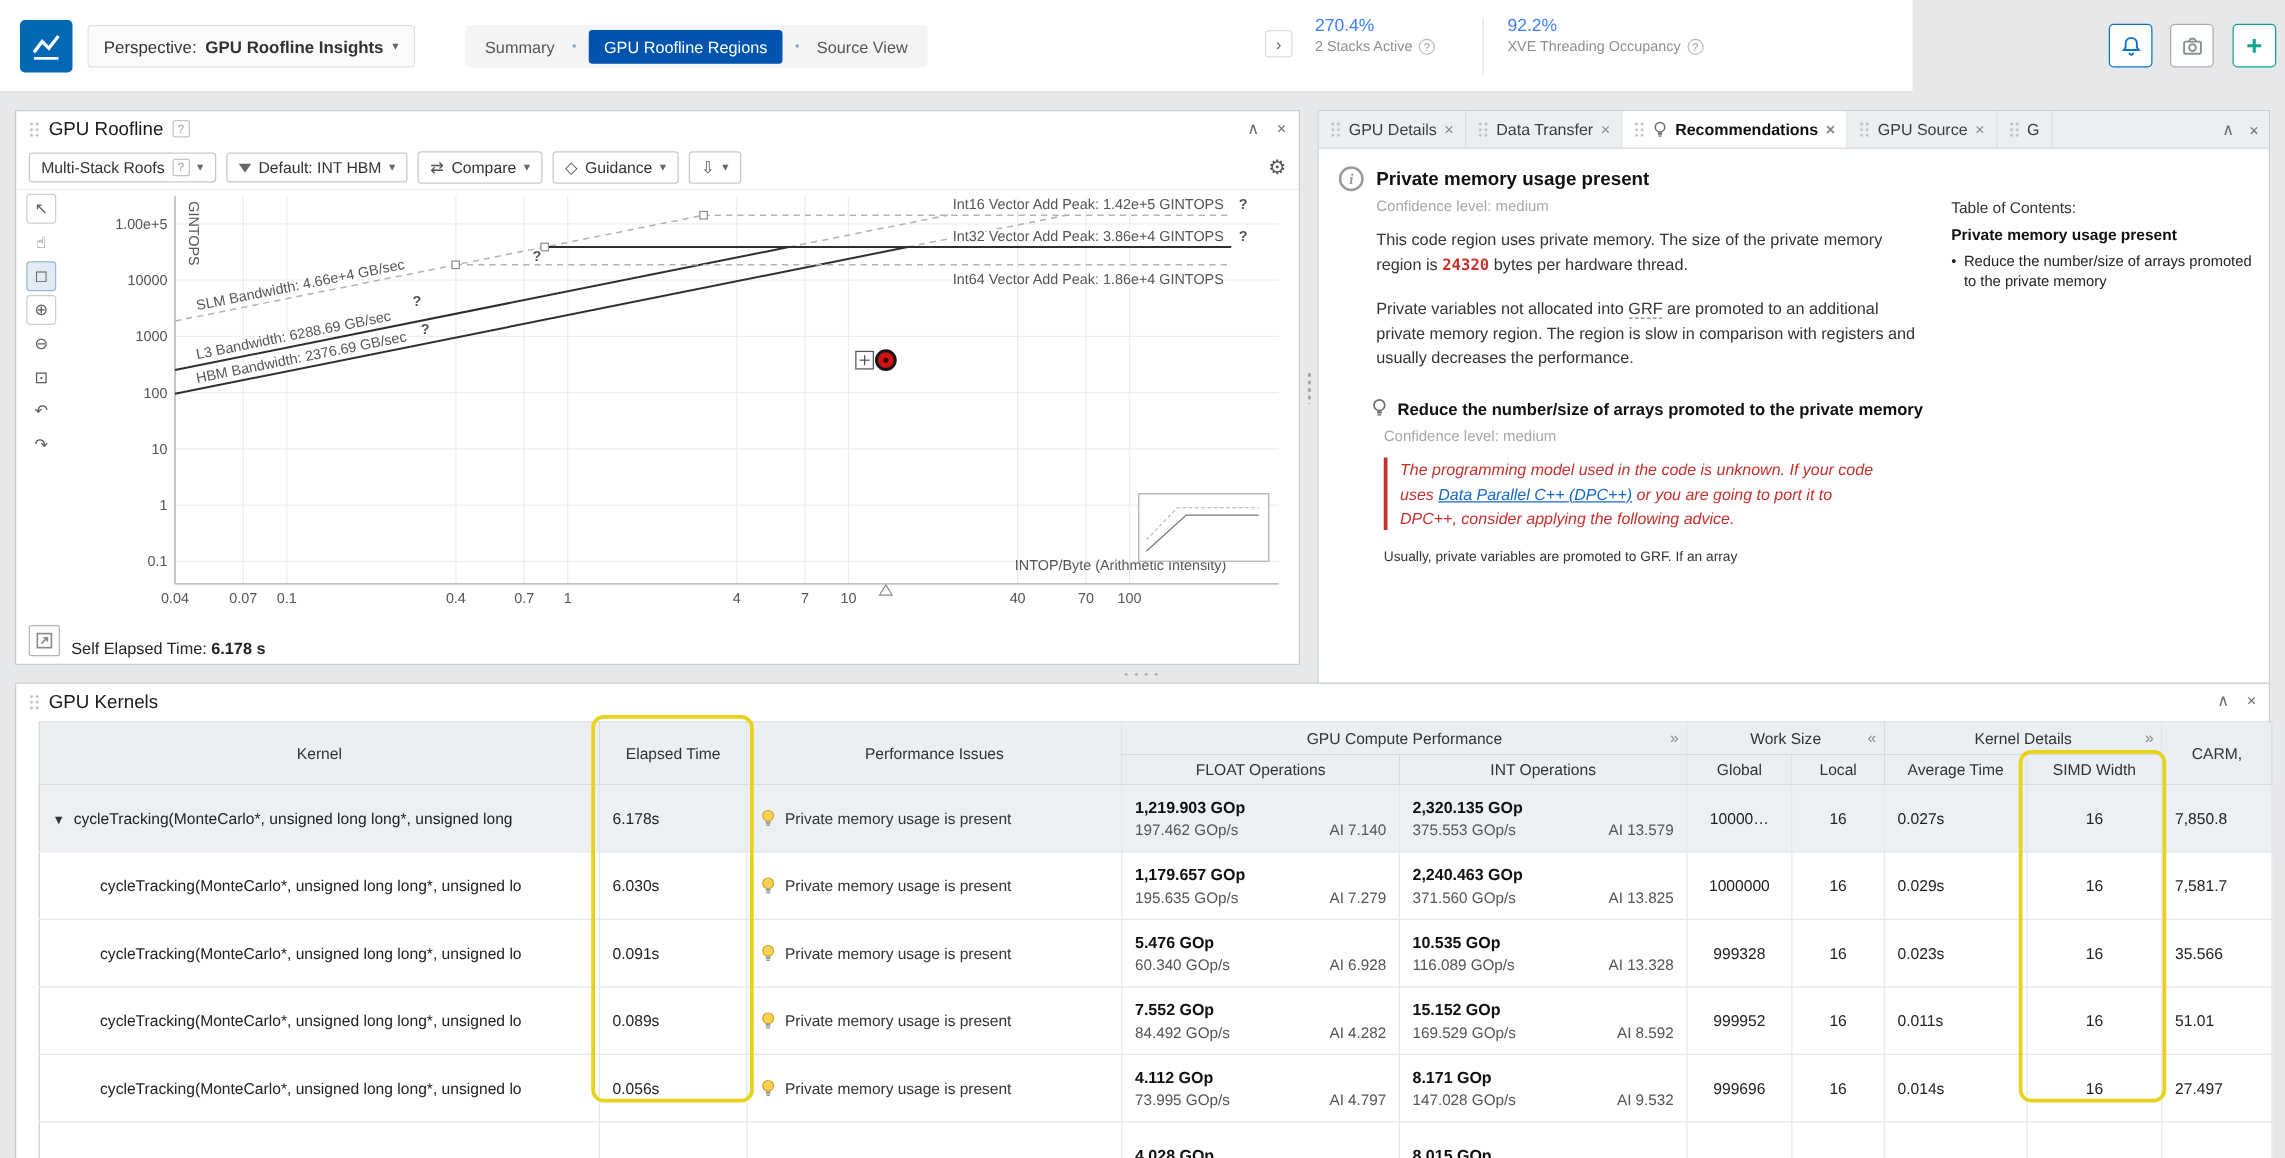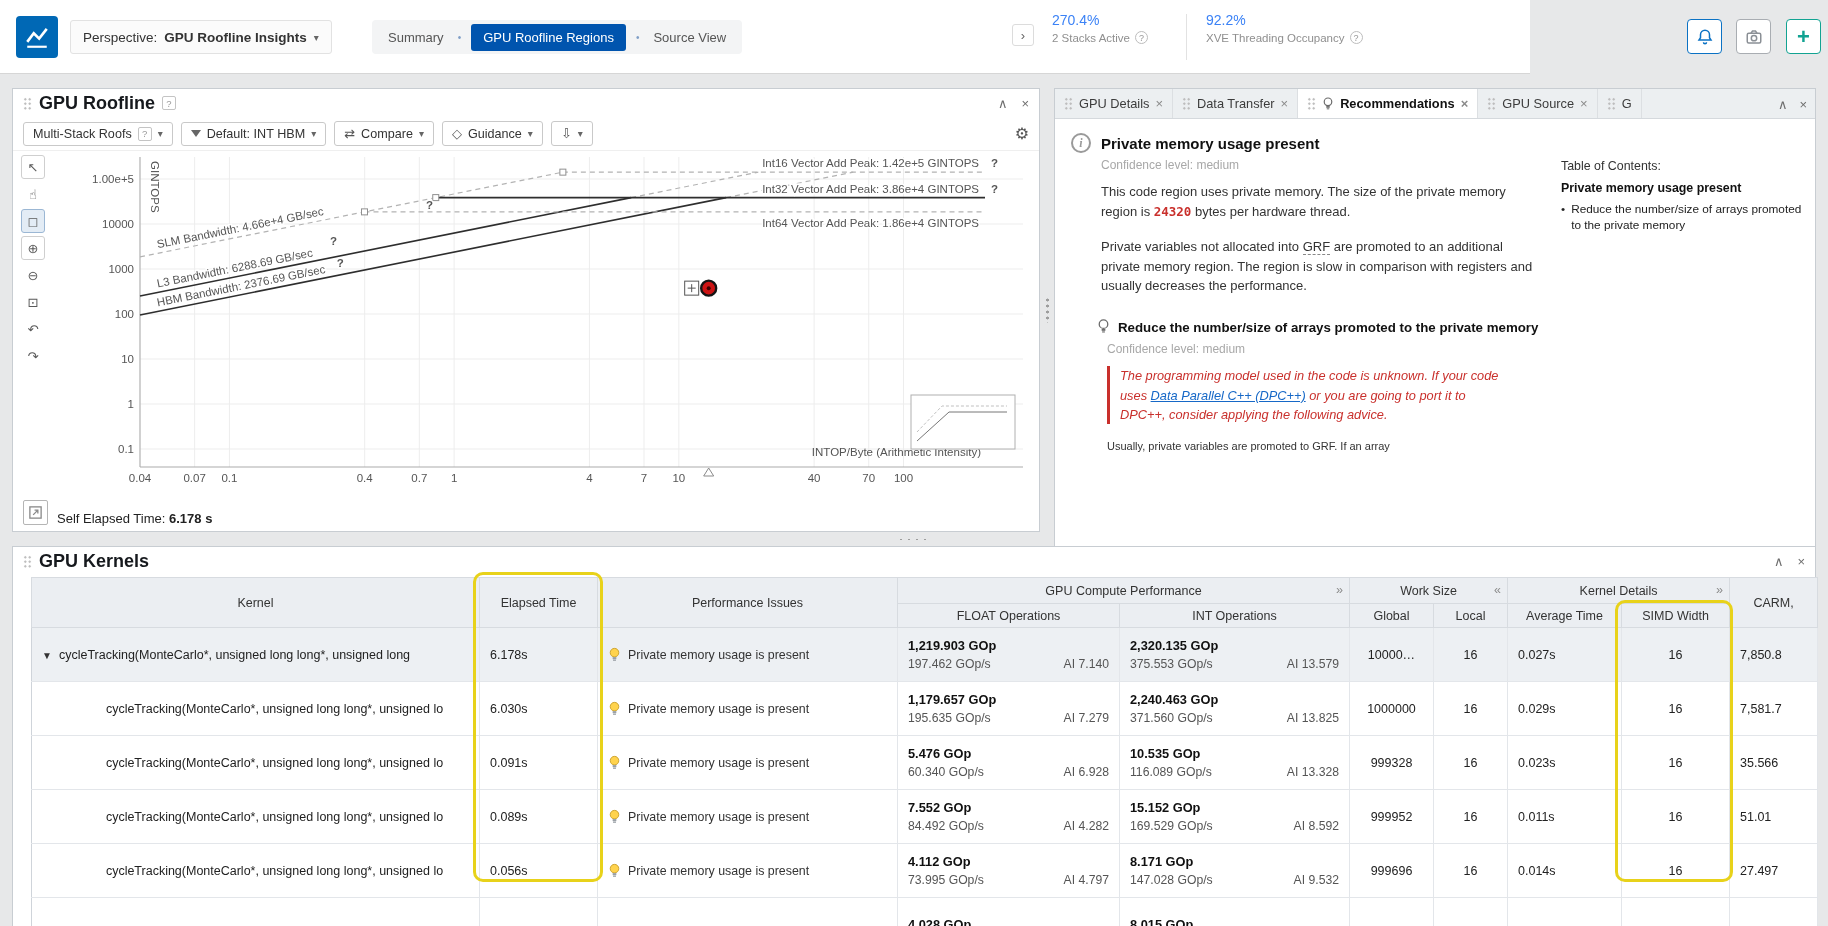--- a/index.html
+++ b/index.html
@@ -21,21 +21,21 @@
   .mlab{font-size:11.5px;color:#8f8f8f;display:flex;gap:5px;align-items:center;margin-top:3px;}
   .qicon{width:13px;height:13px;border:1px solid #bdbdbd;border-radius:50%;font-size:9px;color:#979797;display:inline-flex;align-items:center;justify-content:center;cursor:pointer;}
   .vdiv{position:absolute;left:1186px;top:14px;height:46px;width:1px;background:#e2e2e2;}
   .tbbtn{position:absolute;top:19px;width:35px;height:35px;border-radius:4px;display:flex;align-items:center;justify-content:center;cursor:pointer;background:#fff;}
   .bellb{left:1687px;border:1.5px solid #0b72c4;}
   .camb{left:1736px;border:1.5px solid #a9adb2;}
   .plusb{left:1786px;border:1.5px solid #12a392;color:#12a392;font-size:22px;font-weight:bold;}
   
   .panel{position:absolute;background:#fff;border:1px solid #c8cdd2;}
   .phead{height:28px;display:flex;align-items:center;padding:0 10px;gap:7px;}
-  .ptitle{font-weight:bold;font-size:18px;color:#16191d;}
+  .ptitle{font-weight:normal;font-size:15px;color:#16191d;}
   .grip{width:9px;height:13px;background-image:radial-gradient(#b9b9b9 1px,transparent 1.3px);background-size:4.5px 4.5px;flex:none;}
   .pctrl{margin-left:auto;display:flex;gap:14px;color:#6d6d6d;font-size:13px;}
   .pctrl span{cursor:pointer;}
   .helpbox{width:14px;height:14px;border:1px solid #c4c4c4;border-radius:2px;color:#9a9a9a;font-size:9.5px;display:inline-flex;align-items:center;justify-content:center;cursor:pointer;}
   
   #roofpanel{left:12px;top:88px;width:1028px;height:444px;}
   .rtb{display:flex;align-items:center;gap:8px;padding:4px 10px;border-bottom:1px solid #efefef;}
   .tbtn{display:inline-flex;align-items:center;gap:6px;border:1px solid #c9c9c9;background:#fff;border-radius:3px;padding:4px 9px;font-size:12.6px;color:#333;cursor:pointer;}
   .funnel{width:0;height:0;border-left:5px solid transparent;border-right:5px solid transparent;border-top:7px solid #666;display:inline-block;}
   .tico{color:#555;font-size:13px;}
@@ -87,21 +87,21 @@
   .tocb{display:flex;gap:6px;color:#222;font-size:11.8px;line-height:1.35;cursor:pointer;}
   
   #kernelspanel{left:12px;top:546px;width:1804px;height:382px;}
   .ktable{border-collapse:collapse;table-layout:fixed;width:1786px;font-size:12.5px;color:#222;position:absolute;left:18px;top:30px;border:1px solid #cfd4da;}
   .ktable th{background:#ebeef2;border:1px solid #d7dbe0;font-weight:normal;color:#333;font-size:12.5px;padding:3px 6px;position:relative;text-align:center;margin-top:44px;}
   .h1 th{height:26px;} .h2 th{height:24px;}
   .gchev{position:absolute;right:6px;top:5px;color:#8a8a8a;}
   .ktable td{border-right:1px solid #e3e6ea;border-bottom:1px solid #e3e6ea;padding:6px 10px;height:54px;vertical-align:middle;background:#fff;}
   tr.sel td{background:#edf0f3;}
   .kcell{white-space:nowrap;overflow:hidden;padding-left:10px;}
-  .kcell.child{padding-left:48px;text-align:center;}
+  .kcell.child{padding-left:48px;}
   .exp{margin-right:7px;font-size:10px;color:#333;cursor:pointer;}
   .ecell{padding-left:12px;}
   .icell svg{vertical-align:-3px;}
   .icell span{margin-left:7px;color:#333;font-size:12.4px;margin-top:34px;}
   .l1{font-weight:bold;color:#101010;font-size:12.8px;}
   .l2{display:flex;justify-content:space-between;color:#555;margin-top:4px;font-size:12.2px;}
   .gcell,.lcell,.scell{text-align:center;}
   .acell{padding-left:14px;}
   .ccell{padding-left:10px;}
   

